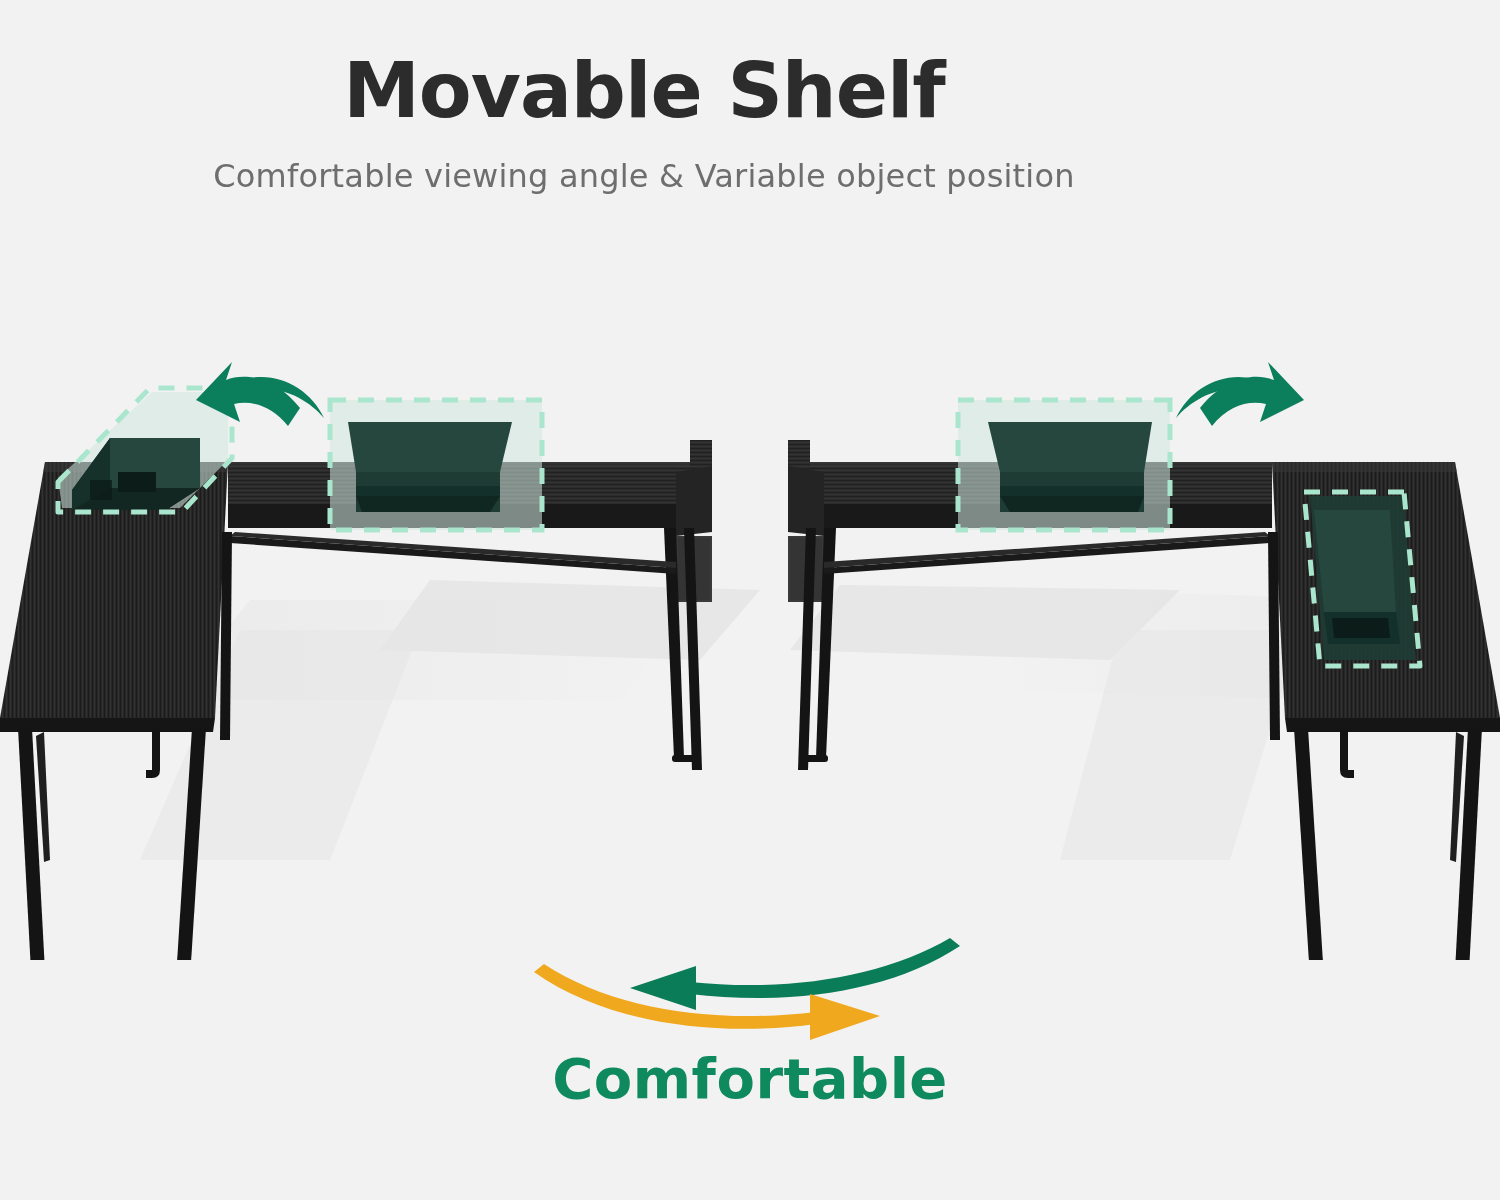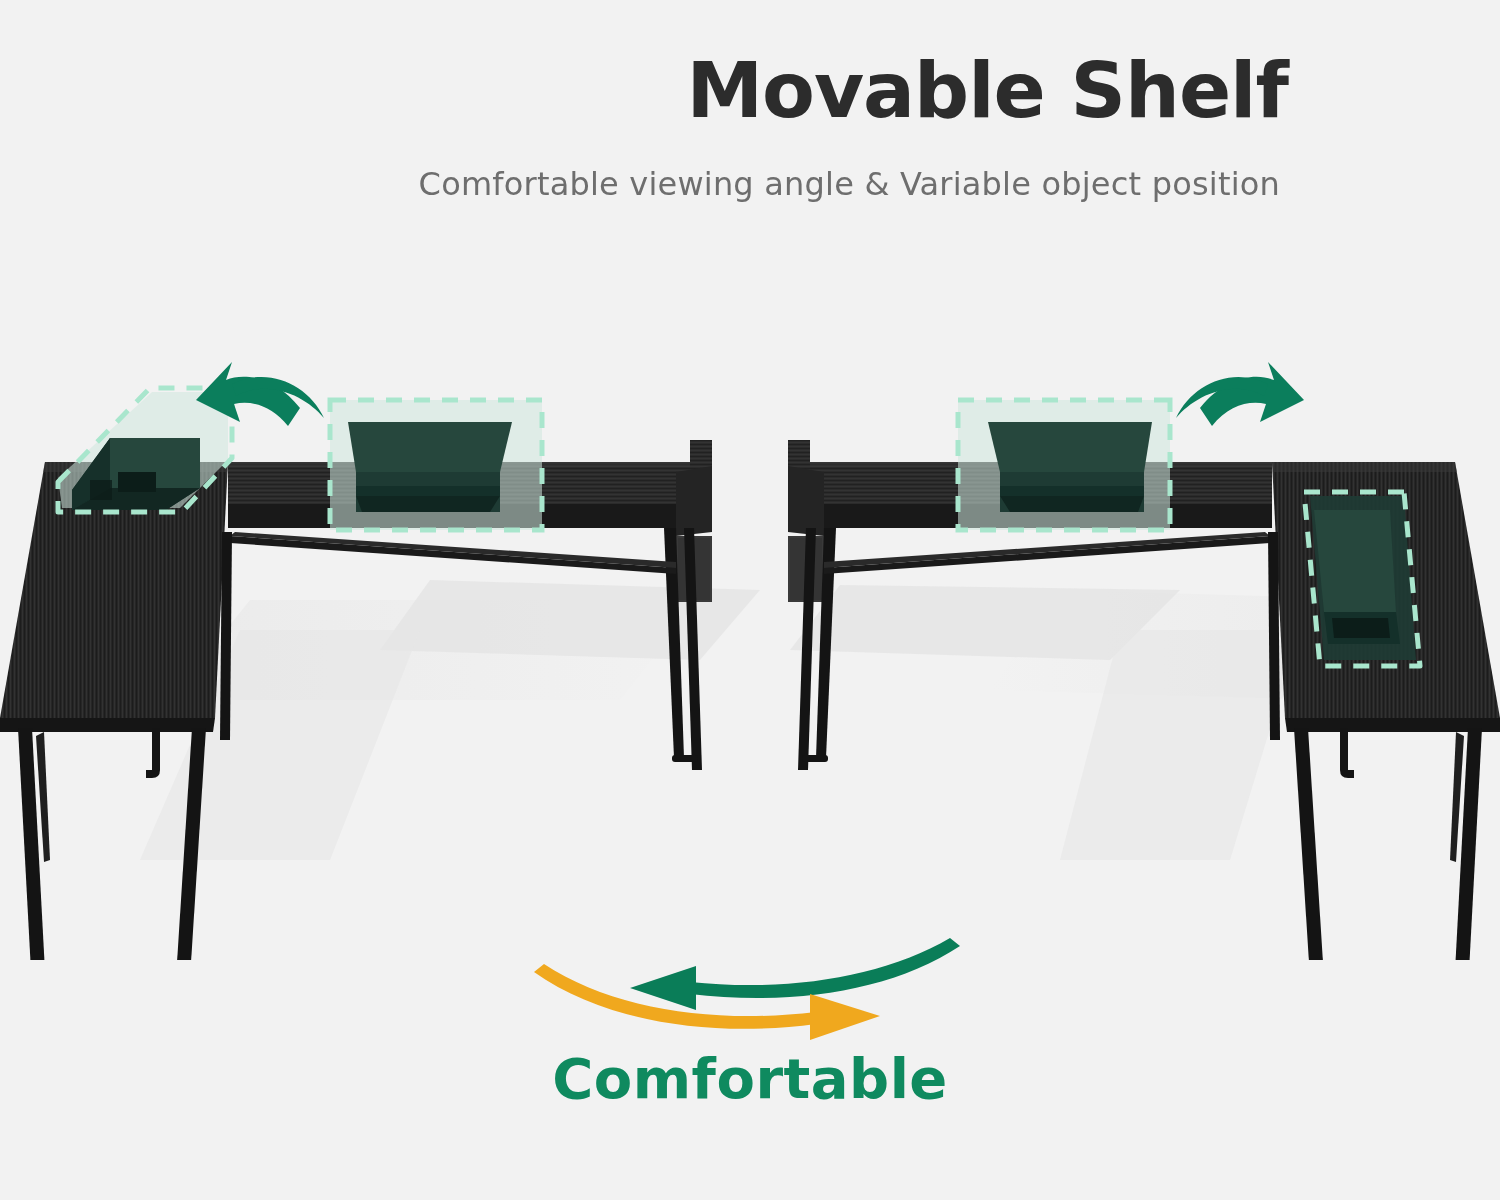--- a/index.html
+++ b/index.html
@@ -6,30 +6,30 @@
   body{
     width:1500px;height:1200px;
     background:#f2f2f2;
     font-family:"DejaVu Sans", sans-serif;
     overflow:hidden;
     position:relative;
   }
   .stage{position:absolute;inset:0;}
 
   
-  .header{position:absolute;top:0;left:0;width:1288px;text-align:right;}
+  .header{position:absolute;top:0;left:0;width:1288px;text-align:center;}
   .title{
     margin:0;padding-top:52px;
     font-size:77px;line-height:1.0;
     font-weight:700;letter-spacing:-1px;
     color:#2c2c2c;
     font-family:"DejaVu Sans", sans-serif;
   }
   .subtitle{
-    margin:8px;padding-top:30px;
+    margin:0;padding-top:30px;
     font-size:32px;line-height:1.1;
     font-weight:400;letter-spacing:.2px;
     color:#6e6e6e;
   }
 
   
   .hero{position:absolute;top:300px;left:0;width:1500px;height:660px;}
   .hero svg{display:block;}
 
   

